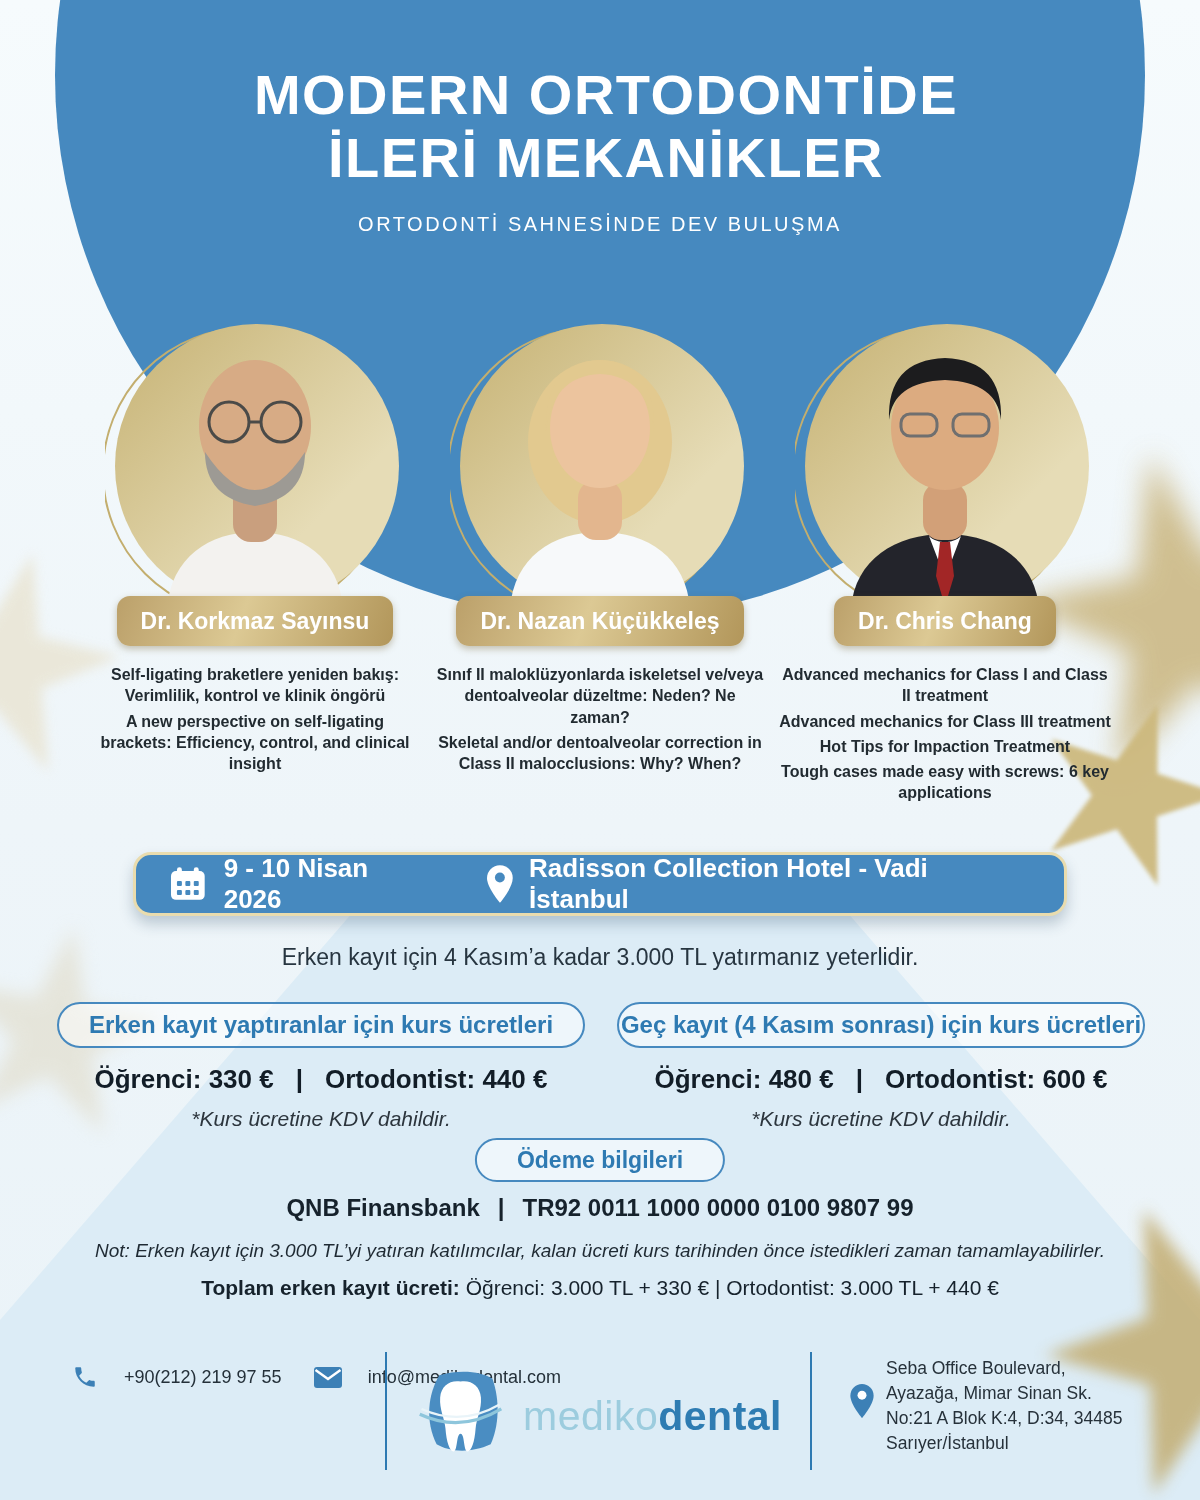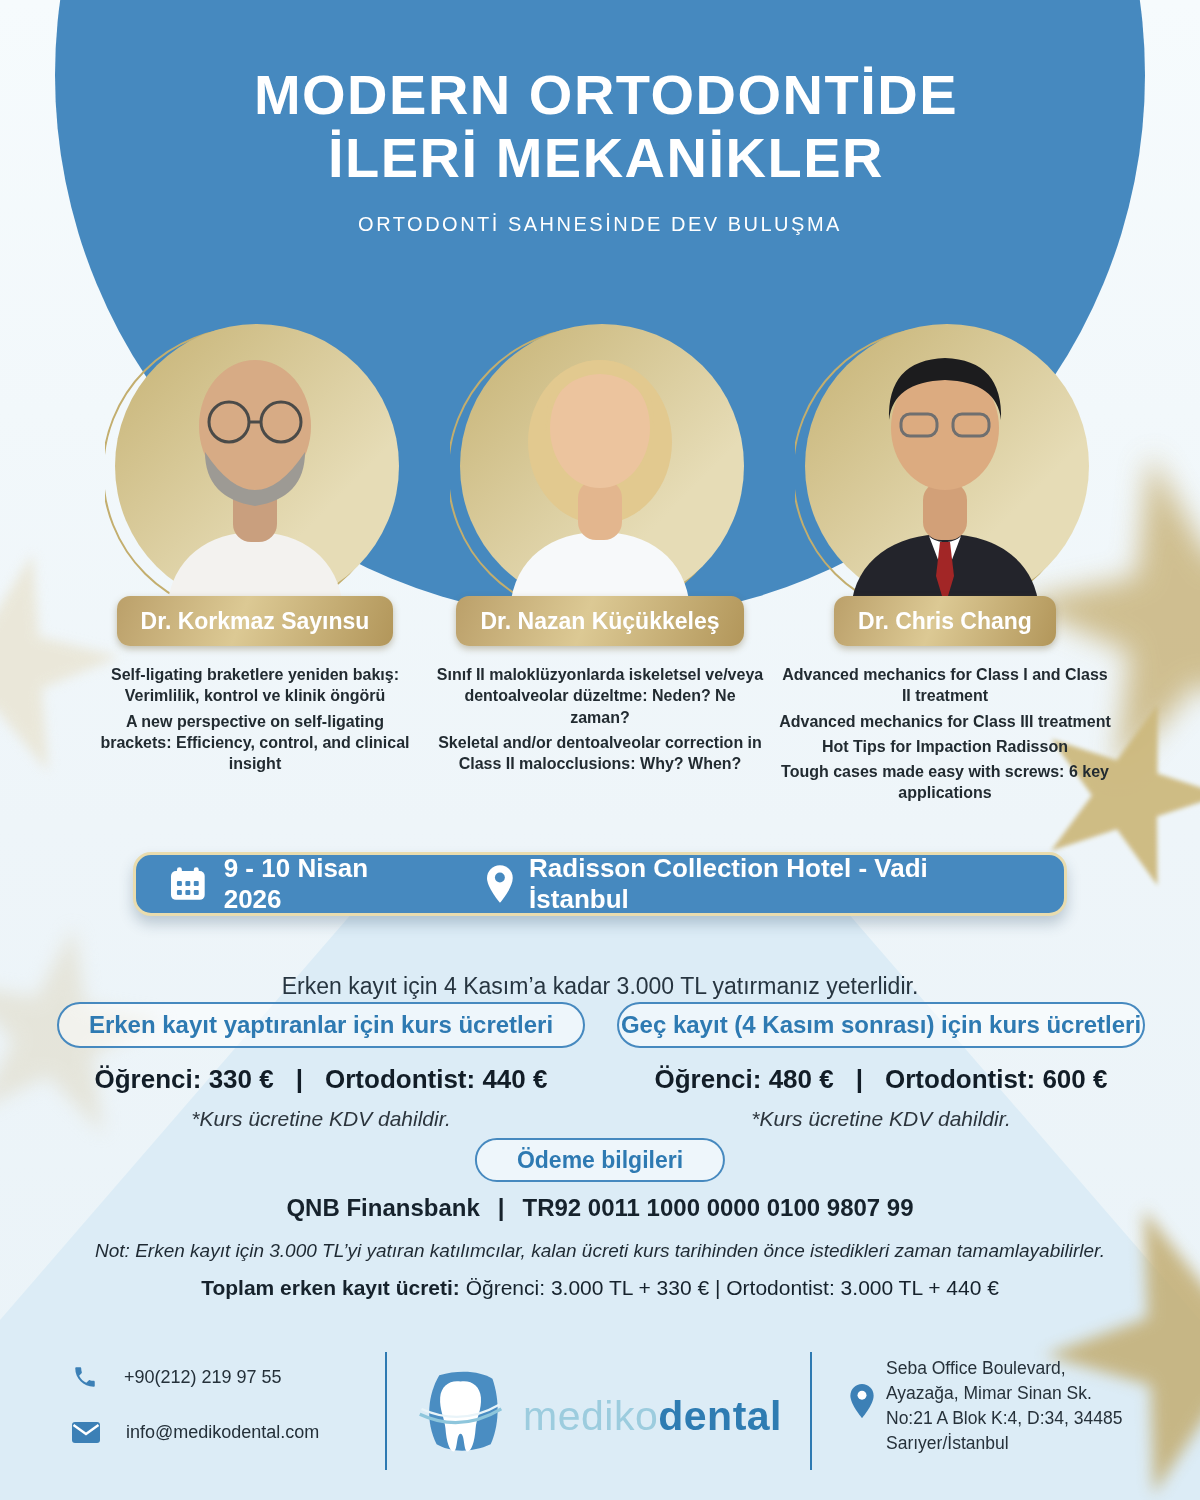--- a/index.html
+++ b/index.html
@@ -39,42 +39,42 @@
   .event-bar{
     position:absolute;left:133px;top:852px;width:934px;height:64px;box-sizing:border-box;
     background:#4689bf;border:3px solid #e9dcae;border-radius:18px;
     display:flex;align-items:center;padding:0 34px;color:#fff;font-weight:bold;font-size:26px;
     box-shadow:0 8px 14px rgba(40,70,100,.25);
   }
   .event-date{margin-left:18px;}
   .pin-icon{margin-left:56px;}
   .event-venue{margin-left:16px;}
   
-  .early-note{position:absolute;top:944px;width:100%;text-align:center;font-size:23px;color:#273540;margin-top:29px;}
+  .early-note{position:absolute;top:944px;width:100%;text-align:center;font-size:23px;color:#273540;}
   .price-box{position:absolute;top:1002px;width:528px;text-align:center;}
   #price-early{left:57px}#price-late{left:617px}
   .pill{
     display:inline-flex;align-items:center;justify-content:center;box-sizing:border-box;
     height:46px;padding:0 28px;border:2px solid #4689bf;border-radius:999px;
     background:rgba(255,255,255,.5);color:#2e7ab2;font-size:24px;font-weight:bold;white-space:nowrap;
   }
   .price-box .pill{width:100%;}
   .price-row{margin-top:16px;font-size:26px;font-weight:bold;color:#121d27;display:flex;justify-content:center;align-items:center;}
   .price-div{margin:0 22px;}
   .vat{margin-top:12px;font-style:italic;font-size:21px;color:#2c353d;}
   .payment-pill{position:absolute;top:1138px;left:50%;transform:translateX(-50%);height:44px;padding:0 40px;font-size:23px;}
   .bank-row{position:absolute;top:1194px;width:100%;display:flex;justify-content:center;align-items:center;font-size:24px;font-weight:bold;color:#16222c;}
   .bank-div{margin:0 18px;}
   .pay-note{position:absolute;top:1240px;width:100%;text-align:center;font-style:italic;font-size:19px;color:#1f2a33;}
   .total{position:absolute;top:1276px;width:100%;text-align:center;font-size:21px;color:#16222c;}
   .total b{font-weight:bold;}
   
   .v-div{position:absolute;top:1352px;width:2px;height:118px;background:#2e7ab2;}
   #div1{left:385px}#div2{left:810px}
-  .contact{position:absolute;left:72px;top:1364px;display:flex;flex-direction:column;gap:32px;}
+  .contact{position:absolute;left:72px;top:1364px;display:flex;gap:32px;}
   .contact-row{display:flex;align-items:center;gap:26px;font-size:18px;color:#243039;}
   .logo{position:absolute;left:418px;top:1356px;width:364px;height:120px;display:flex;align-items:center;justify-content:center;gap:20px;}
   .wordmark{font-size:41px;letter-spacing:.5px;}
   .wm-light{color:#9cccde;}
   .wm-dark{color:#2e7cb2;font-weight:bold;}
   .address{position:absolute;left:850px;top:1356px;display:flex;gap:12px;}
   .addr-pin{margin-top:28px;flex:none;}
   .addr-lines{font-size:17.5px;line-height:1.42;color:#26313a;}
 </style>
 </head>
@@ -176,21 +176,21 @@
       <rect x="128" y="206" width="44" height="58" rx="18" fill="#d2a078"></rect>
       <ellipse cx="150" cy="152" rx="54" ry="62" fill="#dcab80"></ellipse>
       <path d="M94 144 Q92 84 150 82 Q208 84 206 144 Q202 106 150 104 Q98 106 94 144 Z" fill="#1c1c1e"></path>
       <rect x="106" y="138" width="36" height="22" rx="9" fill="none" stroke="#6f6f6f" stroke-width="3"></rect>
       <rect x="158" y="138" width="36" height="22" rx="9" fill="none" stroke="#6f6f6f" stroke-width="3"></rect>
     </svg>
     <div class="badge">Dr. Chris Chang</div>
     <div class="topics">
       <p class="topic">Advanced mechanics for Class I and Class II treatment</p>
       <p class="topic">Advanced mechanics for Class III treatment</p>
-      <p class="topic">Hot Tips for Impaction Radisson</p>
+      <p class="topic">Hot Tips for Impaction Treatment</p>
       <p class="topic">Tough cases made easy with screws: 6 key applications</p>
     </div>
   </div>
 
   <div class="event-bar">
     <svg width="36" height="34" viewBox="0 0 36 34">
       <rect x="7" y="0" width="5" height="9" rx="2.5" fill="#fff"></rect>
       <rect x="24" y="0" width="5" height="9" rx="2.5" fill="#fff"></rect>
       <rect x="1" y="4" width="34" height="29" rx="5" fill="#fff"></rect>
       <g fill="#4689bf">

